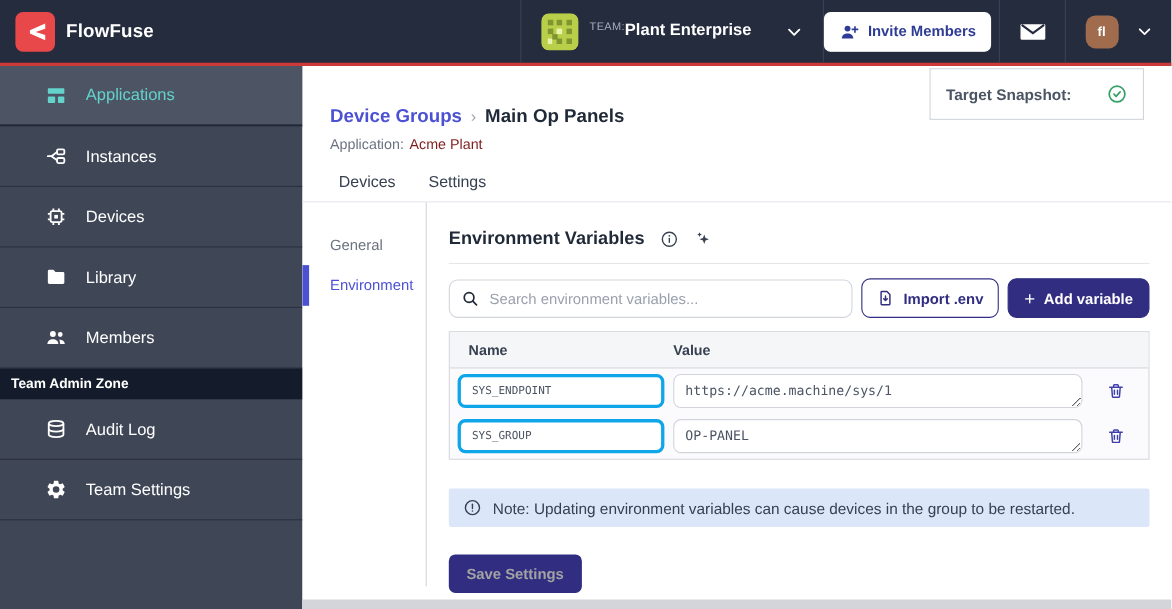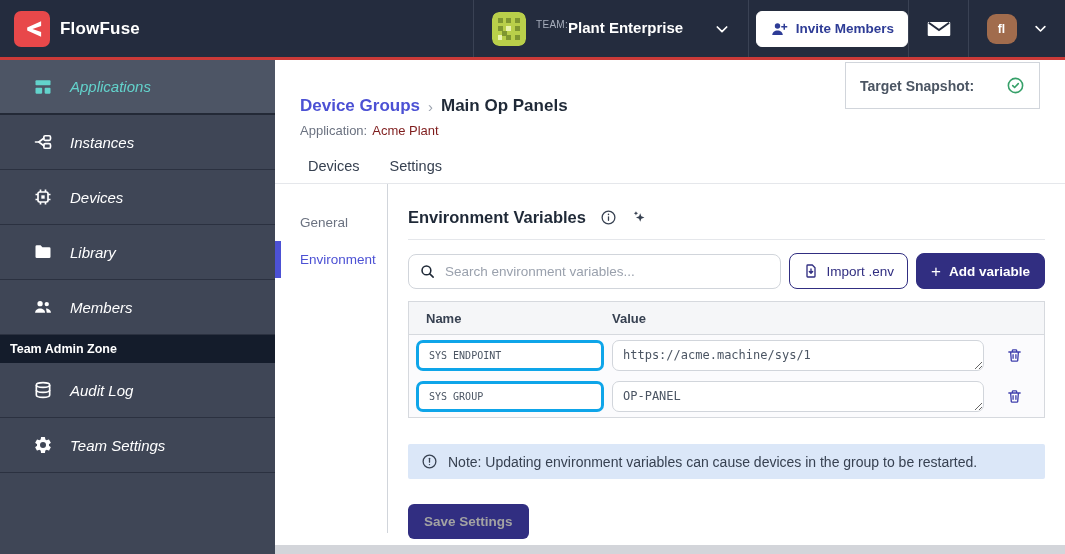--- a/index.html
+++ b/index.html
@@ -14,32 +14,32 @@
   .brand-logo { width:36px; height:36px; background:#e8484a; border-radius:7px; display:flex; align-items:center; justify-content:center; }
   .brand-name { color:#fff; font-size:17px; font-weight:bold; letter-spacing:.2px; }
   .header-spacer { flex:1; }
   .hsec { display:flex; align-items:center; border-left:1px solid #3a4254; }
   .team-sec { width:275px; padding:0 18px; gap:10px; }
   .team-identicon { width:34px; height:34px; border-radius:7px; flex:none; }
   .team-text { display:flex; flex-direction:row; line-height:1.25; flex:1; }
   .team-label { color:#a7aebc; font-size:10px; letter-spacing:.3px; }
   .team-name { color:#fff; font-size:15px; font-weight:600; }
   .chev { color:#fff; display:flex; }
-  .invite-sec { width:160px; justify-content:flex-end; }
+  .invite-sec { width:160px; justify-content:flex-start; }
   .invite-btn { background:#fff; border:1px solid #fff; border-radius:6px; padding:8px 13px;
                 display:flex; align-items:center; gap:8px; color:#2e3c96; font-weight:bold; font-size:13.5px; cursor:pointer; }
   .mail-sec { width:60px; justify-content:center; cursor:pointer; }
   .avatar-sec { width:97px; justify-content:center; gap:16px; cursor:pointer; }
   .avatar { width:30px; height:30px; border-radius:9px; background:#a16c4d; color:#fff;
             display:flex; align-items:center; justify-content:center; font-size:12px; font-weight:600; }
 
   
   .sidebar { position:absolute; top:60px; left:0; width:275px; bottom:0; background:#3f4656; }
-  .side-item { height:55px; display:flex; align-items:center; padding-left:32px; gap:16px;
-               color:#fff; font-size:15px; border-bottom:1px solid #2b3140; cursor:pointer;font-style:italic; }
+  .side-item { height:55px; display:flex; align-items:center; padding-left:40px; gap:16px;
+               color:#fff; font-size:15px; border-bottom:1px solid #2b3140; cursor:pointer; }
   .side-item .sicon { width:22px; height:22px; display:flex; align-items:center; justify-content:center; }
   .side-item.active { background:#4d5565; color:#63d3cc; border-bottom:2px solid #232936; }
   .admin-band { height:28px; background:#141c2b; color:#fff; font-size:12.5px; font-weight:600;
                 display:flex; align-items:center; padding-left:10px; }
 
   
   .main { position:absolute; left:275px; top:60px; right:0; bottom:0; background:#fff; }
   .page-head { position:relative; padding:36px 25px 0 25px; }
   .breadcrumb { display:flex; align-items:center; gap:8px; font-size:17px; font-weight:bold; }
   .bc-parent { color:#4c51d4; cursor:pointer; }
@@ -65,21 +65,21 @@
   .section-head { display:flex; align-items:center; gap:14px; padding-bottom:12px; border-bottom:1px solid #e5e7eb; }
   .section-title { font-size:16.5px; font-weight:bold; color:#1f2937; }
   .head-icon { display:flex; color:#374151; }
 
   .toolbar { display:flex; align-items:center; gap:8px; margin-top:13px; }
   .search-wrap { flex:1; height:35px; border:1px solid #d1d5db; border-radius:8px; display:flex;
                  align-items:center; padding:0 10px; gap:9px; background:#fff; }
   .search-wrap input { border:none; outline:none; flex:1; font-size:13.5px; color:#374151; background:transparent; }
   .search-wrap input::placeholder { color:#9aa1ad; }
   .btn-outline { height:36px; background:#fff; border:1.5px solid #312e81; border-radius:8px; color:#312e81;
-                 font-weight:normal; font-size:13.5px; display:flex; align-items:center; gap:8px; padding:0 13px; cursor:pointer; }
+                 font-weight:bold; font-size:13.5px; display:flex; align-items:center; gap:8px; padding:0 13px; cursor:pointer; }
   .btn-primary { height:36px; background:#312e81; border:1.5px solid #312e81; border-radius:8px; color:#fff;
                  font-weight:bold; font-size:13.5px; display:flex; align-items:center; gap:8px; padding:0 14px; cursor:pointer; }
   .plus { font-size:17px; font-weight:normal; line-height:1; }
 
   .env-table { margin-top:12px; border:1px solid #d6d9de; background:#fbfbfd; }
   .tbl-head { display:flex; align-items:center; height:33px; background:#f5f6f8; border-bottom:1px solid #d6d9de;
               font-size:13px; font-weight:600; color:#374151; }
   .col-name { width:195px; padding-left:17px; }
   .col-value { flex:1; padding-left:8px; }
   .col-action { width:60px; }

